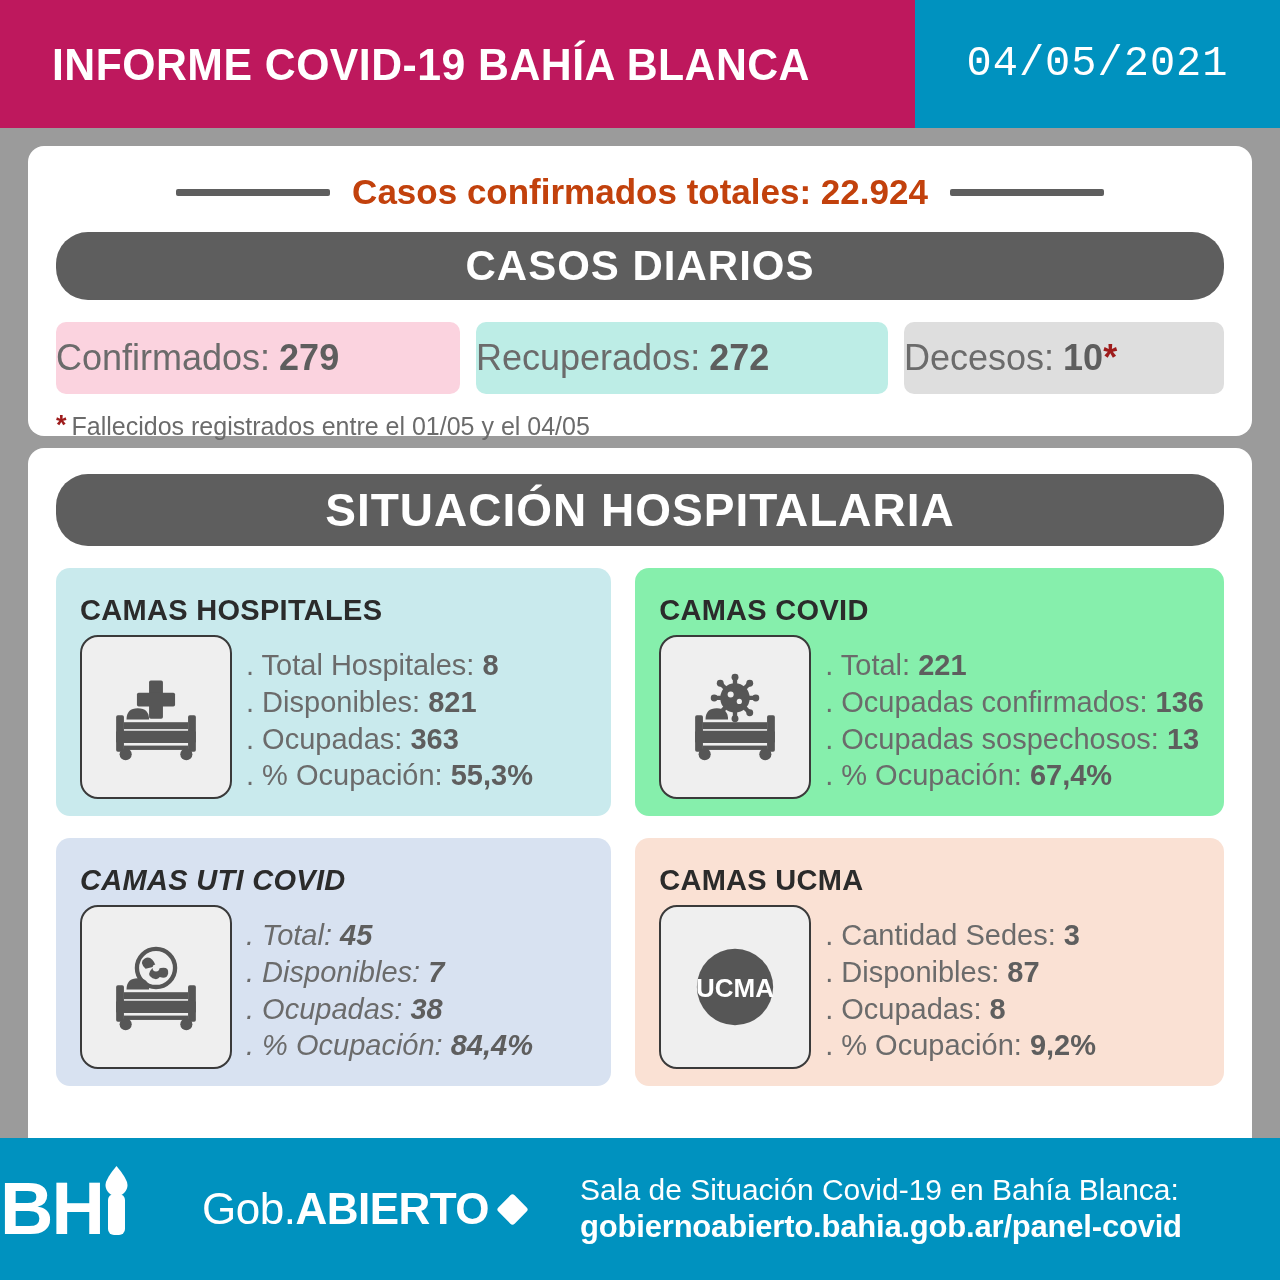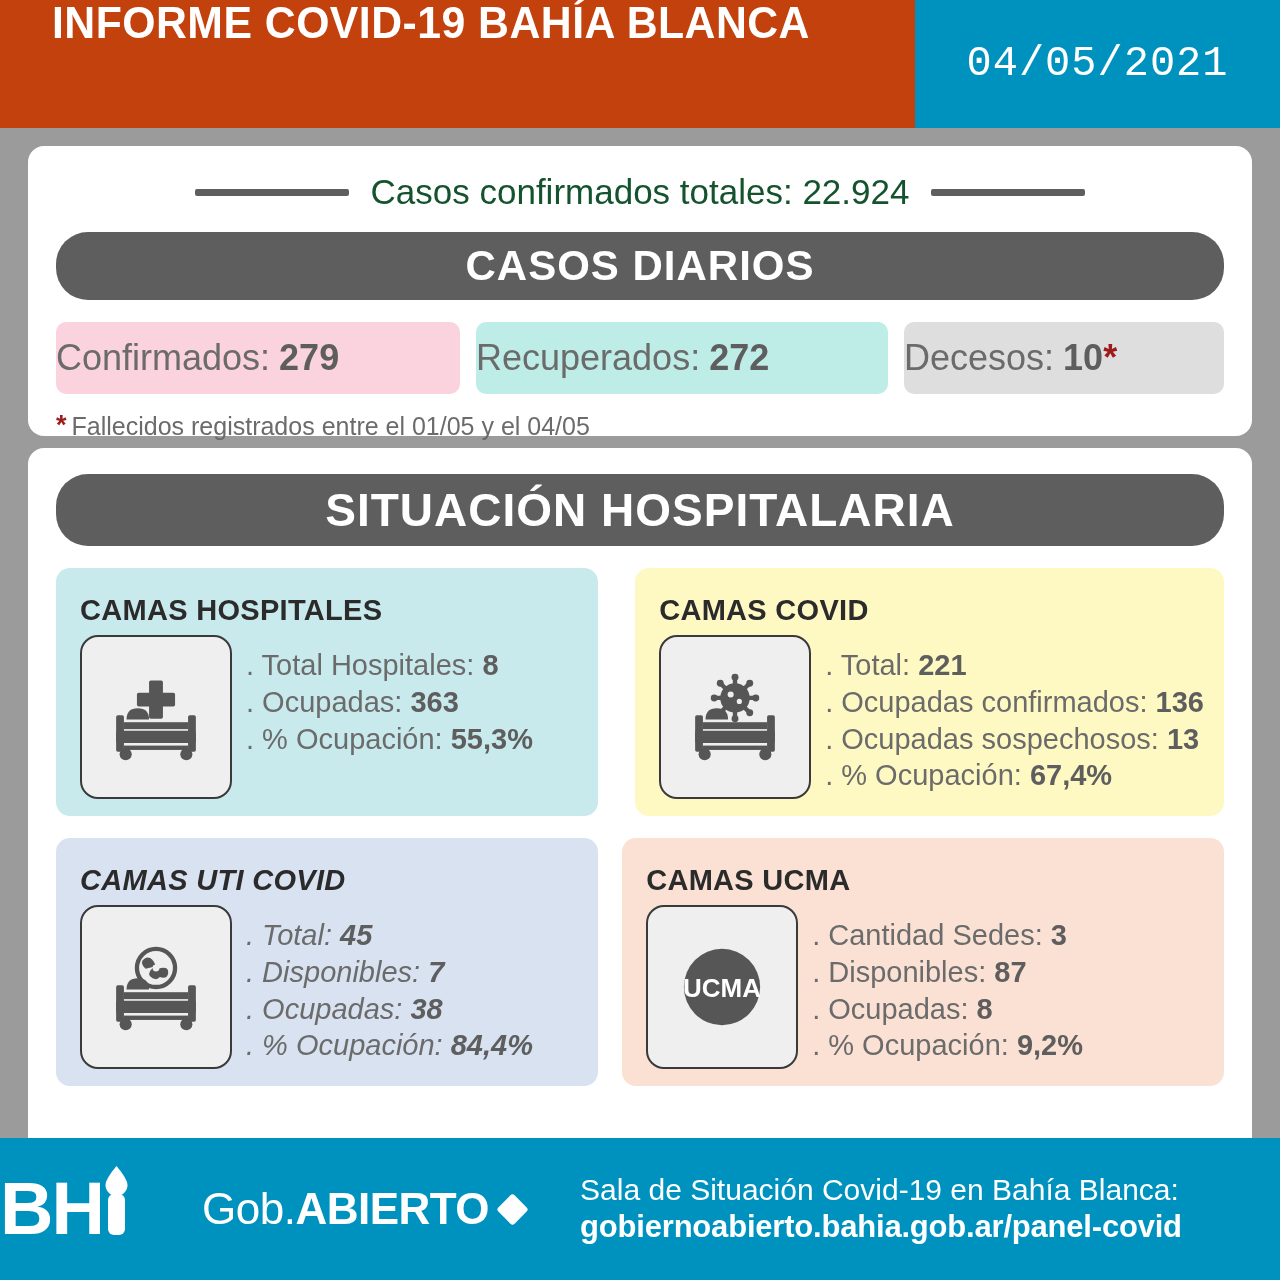--- a/index.html
+++ b/index.html
@@ -20,24 +20,24 @@
     background: #9b9b9b;
   }
 
   
   .header {
     display: flex;
     height: 128px;
     width: 100%;
   }
   .header-green {
-    background: #c2410c;
+    background: #be185d;
     flex: 0 0 915px;
     display: flex;
-    align-items: flex-start;
+    align-items: center;
     padding-left: 52px;
     box-sizing: border-box;
   }
   .header-title {
     color: #ffffff;
     font-size: 45px;
     font-weight: bold;
     letter-spacing: 0.5px;
     line-height: 1;
     transform: scaleX(0.95);
@@ -84,23 +84,24 @@
     gap: 22px;
     margin-top: 4px;
   }
   .rule {
     height: 7px;
     background: #5e5e5e;
     border-radius: 2px;
     width: 154px;
   }
   .total-text {
-    color: #14532d;
+    color: #c2410c;
     font-size: 35px;
     white-space: nowrap;
+    font-weight: bold;
   }
 
   
   .bar {
     background: #5e5e5e;
     border-radius: 32px;
     color: #ffffff;
     text-align: center;
     font-weight: bold;
     line-height: 1;
@@ -159,21 +160,21 @@
     gap: 22px 24px;
     margin-top: 22px;
   }
   .card {
     border-radius: 14px;
     padding: 26px 20px 18px 24px;
     box-sizing: border-box;
     height: 248px;
   }
   .card-hospitales { background: #C9EAED; }
-  .card-covid      { background: #fef9c3; margin-left: 13px; }
+  .card-covid      { background: #86efac; }
   .card-uti        { background: #D8E2F1; font-style: italic; }
   .card-ucma       { background: #FAE1D4; }
 
   .card-title {
     font-size: 29px;
     font-weight: bold;
     color: #2b2b2b;
     letter-spacing: 0.3px;
     margin-bottom: 8px;
   }
@@ -302,20 +303,21 @@
                 <rect x="23" y="66" width="74" height="8"></rect>
                 <rect x="14" y="76" width="92" height="14" rx="2"></rect>
                 <rect x="23" y="93" width="74" height="5"></rect>
                 <circle cx="25" cy="103" r="7"></circle>
                 <circle cx="95" cy="103" r="7"></circle>
               </g>
             </svg>
           </div>
           <div class="stats">
             <span class="line"><span>. Total Hospitales:</span> <b>8</b></span>
+            <span class="line"><span>. Disponibles:</span> <b>821</b></span>
             <span class="line"><span>. Ocupadas:</span> <b>363</b></span>
             <span class="line"><span>. % Ocupación:</span> <b>55,3%</b></span>
           </div>
         </div>
       </div>
 
       <div class="card card-covid">
         <div class="card-title">CAMAS COVID</div>
         <div class="card-body">
           <div class="icon-box">

